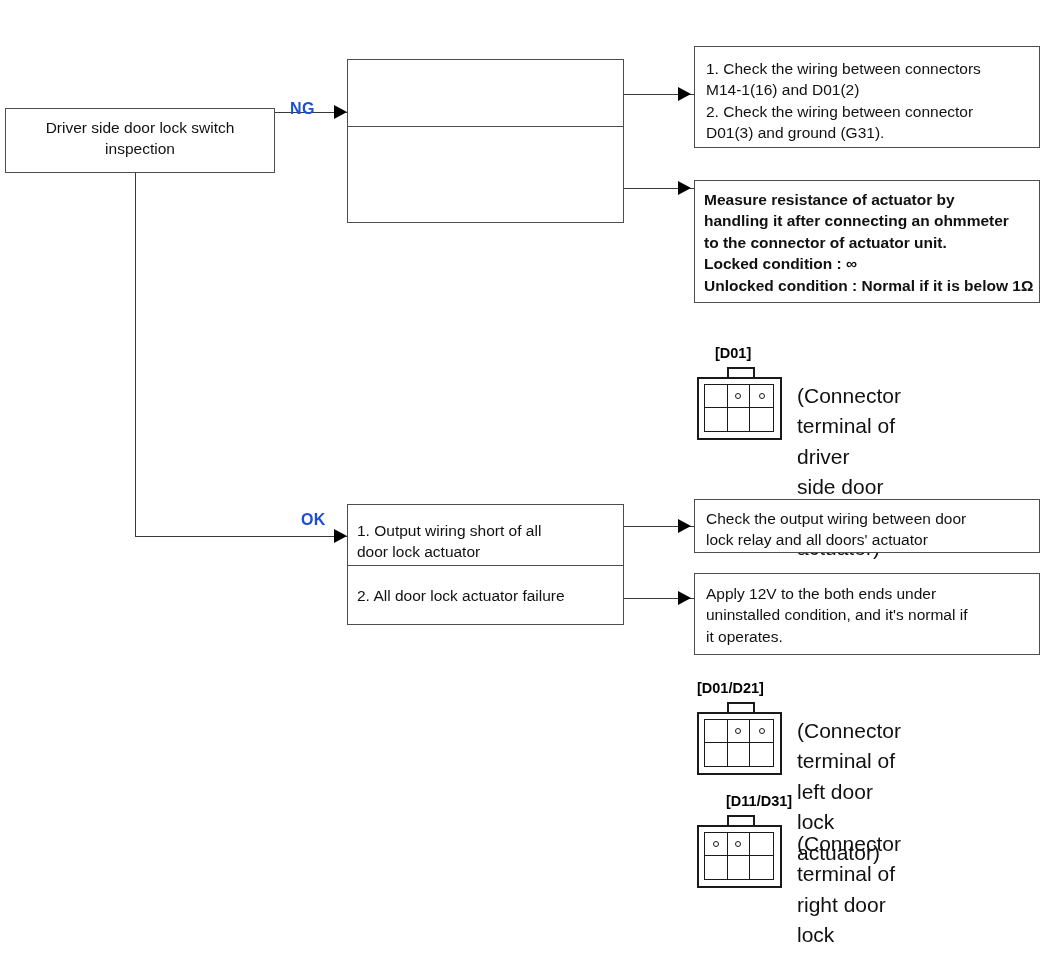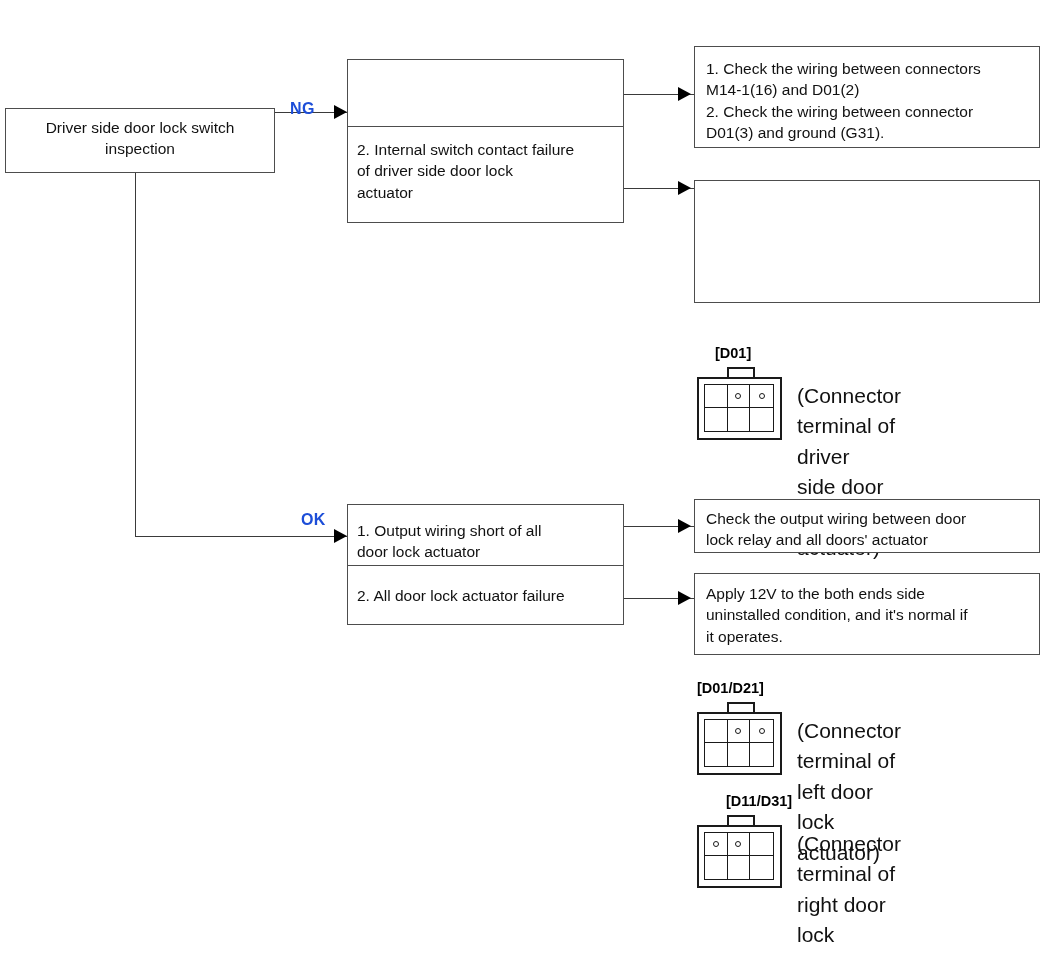--- a/index.html
+++ b/index.html
@@ -158,37 +158,39 @@
   <div class="branch-label" style="left:290px; top:100px;">NG</div>
   <div class="arrowhead" style="left:334px; top:105px;"></div>
 
   <div class="vline" style="left:135px; top:173px; height:363px;"></div>
   <div class="hline" style="left:135px; top:536px; width:215px;"></div>
   <div class="branch-label" style="left:285px; top:511px;margin-left:16px;">OK</div>
   <div class="arrowhead" style="left:334px; top:529px;"></div>
 
   <div class="fbox" style="left:347px; top:59px; width:277px; height:164px;"></div>
   <div class="divider" style="left:347px; top:126px; width:277px;"></div>
-  <div class="celltext" style="left:357px; top:139px; width:262px;">2. Internal switch contact failure
-     of driver side door lock
-     actuator</div>
 
   <div class="hline" style="left:624px; top:94px; width:70px;"></div>
   <div class="arrowhead" style="left:678px; top:87px;"></div>
 
   <div class="hline" style="left:624px; top:188px; width:70px;"></div>
   <div class="arrowhead" style="left:678px; top:181px;"></div>
 
   <div class="fbox" style="left:694px; top:46px; width:346px; height:102px;"></div>
   <div class="celltext" style="left:706px; top:58px; width:328px;">1. Check the wiring between connectors
      M14-1(16) and D01(2)
 2. Check the wiring between connector
      D01(3) and ground (G31).</div>
 
   <div class="fbox" style="left:694px; top:180px; width:346px; height:123px;"></div>
+  <div class="celltext bold" style="left:704px; top:189px; width:334px;">Measure resistance of actuator by
+handling it after connecting an ohmmeter
+to the connector of actuator unit.
+Locked condition : ∞
+Unlocked condition : Normal if it is below 1Ω</div>
 
   <div class="conn-group" style="left:697px; top:345px;">
     <div class="conn-name" style="left:18px; top:0px;">[D01]</div>
     <div style="position:absolute; left:0px; top:22px; width:85px; height:73px;">
       <div class="conn-tab"></div>
       <div class="conn-outer">
         <div class="conn-grid">
           <div class="conn-cell"></div>
           <div class="conn-cell">
               <span class="pin-dot"></span>
@@ -216,21 +218,21 @@
   <div class="arrowhead" style="left:678px; top:519px;"></div>
 
   <div class="hline" style="left:624px; top:598px; width:70px;"></div>
   <div class="arrowhead" style="left:678px; top:591px;"></div>
 
   <div class="fbox" style="left:694px; top:499px; width:346px; height:54px;"></div>
   <div class="celltext" style="left:706px; top:508px; width:328px;">Check the output wiring between door
 lock relay and all doors' actuator</div>
 
   <div class="fbox" style="left:694px; top:573px; width:346px; height:82px;"></div>
-  <div class="celltext" style="left:706px; top:583px; width:328px;">Apply 12V to the both ends side
+  <div class="celltext" style="left:706px; top:583px; width:328px;">Apply 12V to the both ends under
 uninstalled condition, and it's normal if
 it operates.</div>
 
   <div class="conn-group" style="left:697px; top:680px;">
     <div class="conn-name" style="left:0px; top:0px;">[D01/D21]</div>
     <div style="position:absolute; left:0px; top:22px; width:85px; height:73px;">
       <div class="conn-tab"></div>
       <div class="conn-outer">
         <div class="conn-grid">
           <div class="conn-cell"></div>

